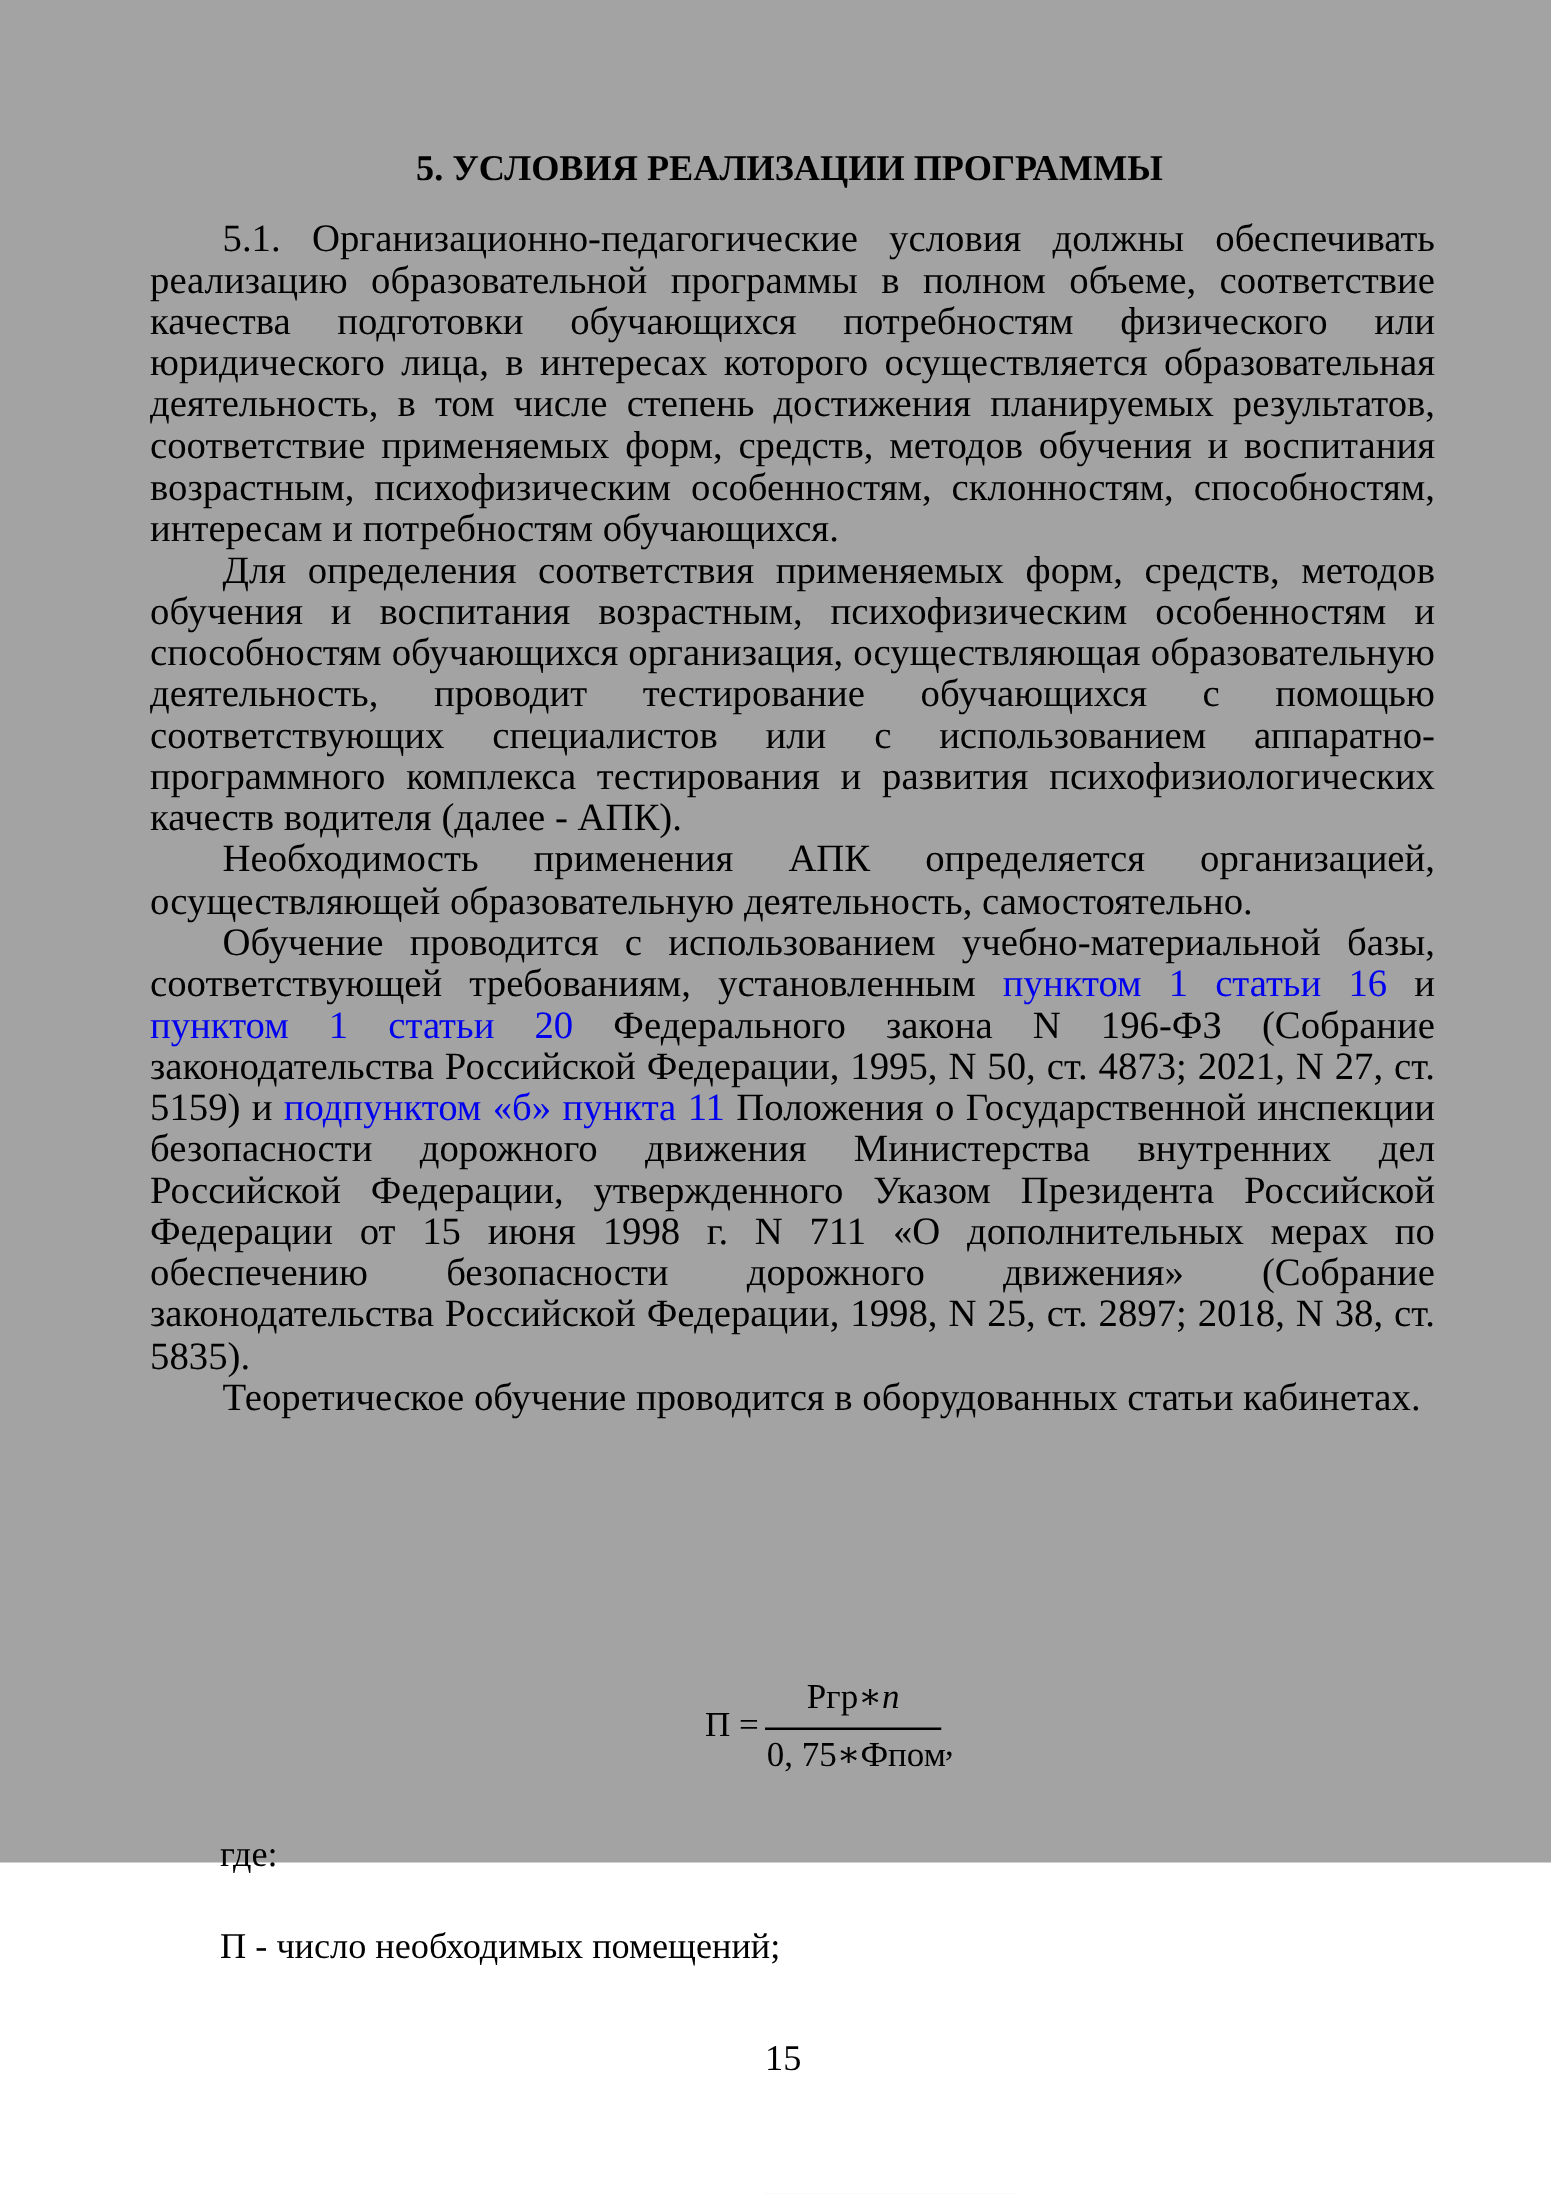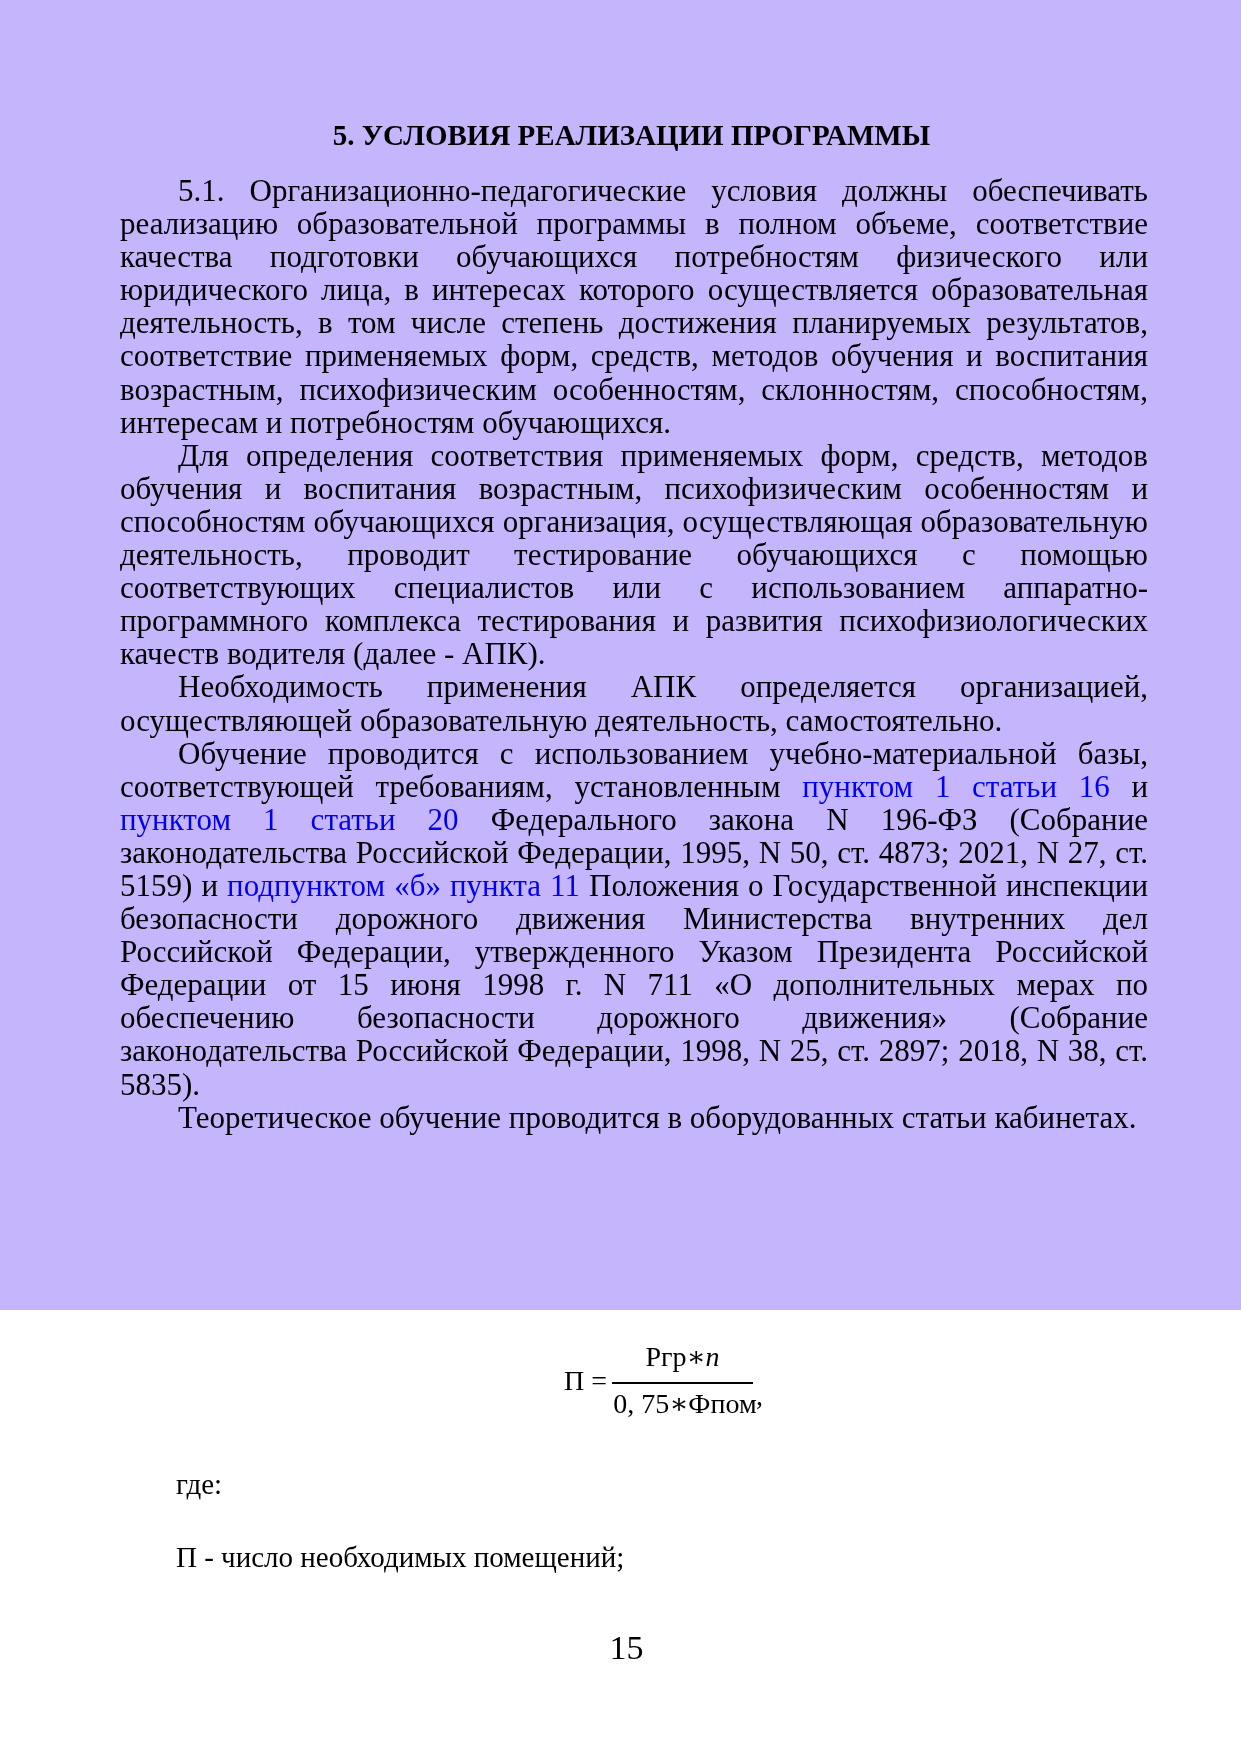--- a/index.html
+++ b/index.html
@@ -1,37 +1,37 @@
 <!DOCTYPE html>
 <html><head>
 <meta charset="utf-8">
 <style>
   html, body { margin: 0; padding: 0; background: #ffffff; }
   body { width: 1241px; height: 1755px; position: relative; overflow: hidden;
          font-family: "Liberation Serif", "DejaVu Serif", serif; color: #000; }
-  .page { position: absolute; left: 0; top: 0; width: 1241px; height: 1310px; background: #c4b5fd; }
+  .page { position: absolute; left: 0; top: 0; width: 1241px; height: 1490px; background: #a3a3a3; }
   .title { position: absolute; left: 0; width: 1241px; top: 119px; text-align: center;
            font-weight: bold; font-size: 29px; line-height: 33px; padding-left: 22px; box-sizing: border-box; }
   .body-text { position: absolute; left: 120px; width: 1028px; top: 174px;
                font-size: 31px; line-height: 33.1px; }
   .para { margin: 0; text-indent: 58px; text-align: justify; }
   .para.gap { margin-top: 7px; }
   .link { color: #0000ee; text-decoration: none; cursor: pointer; }
   .formula { position: absolute; left: 560px; top: 1340px; width: 220px; height: 86px;
              font-size: 28px; }
   .formula .lhs { position: absolute; left: 4px; top: 25px; }
   .formula .num { position: absolute; left: 52px; top: 0px; width: 141px; text-align: center; }
   .formula .bar { position: absolute; left: 52px; top: 42px; width: 141px; height: 2px; background: #000; }
   .formula .den { position: absolute; left: 52px; top: 47px; width: 146px; text-align: center; white-space: nowrap; }
   .formula .comma { position: absolute; left: 196px; top: 40px; }
   .formula .ital { font-style: italic; }
   .where { position: absolute; left: 176px; top: 1468px; font-size: 29px; line-height: 33px; }
   .def { position: absolute; left: 176px; top: 1541px; font-size: 29px; line-height: 33px; }
   .pagenum { position: absolute; left: 0; width: 1241px; top: 1631px; text-align: center;
-             font-size: 34px; line-height: 33px; padding-left: 12px; box-sizing: border-box; }
+             font-size: 29px; line-height: 33px; padding-left: 12px; box-sizing: border-box; }
 </style>
 </head>
 <body>
 
 <div class="page">
 
   <div class="title">5. УСЛОВИЯ РЕАЛИЗАЦИИ ПРОГРАММЫ</div>
 
   <div class="body-text">
     <p class="para">5.1. Организационно-педагогические условия должны обеспечивать реализацию образовательной программы в полном объеме, соответствие качества подготовки обучающихся потребностям физического или юридического лица, в интересах которого осуществляется образовательная деятельность, в том числе степень достижения планируемых результатов, соответствие применяемых форм, средств, методов обучения и воспитания возрастным, психофизическим особенностям, склонностям, способностям, интересам и потребностям обучающихся.</p>

